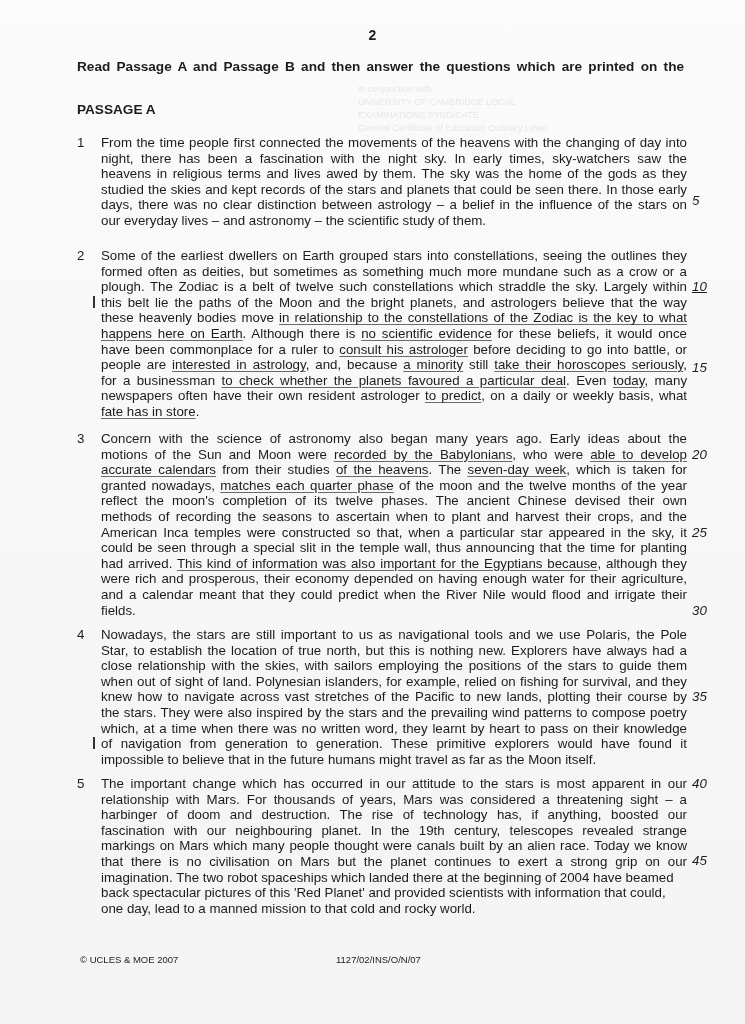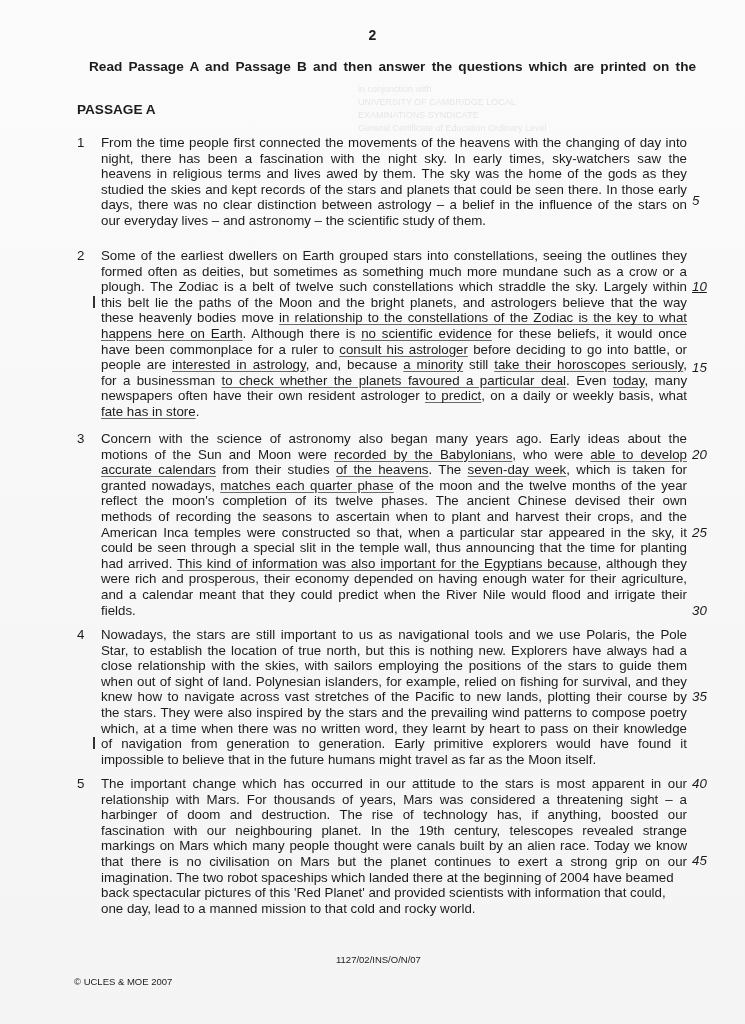--- a/index.html
+++ b/index.html
@@ -17,21 +17,21 @@
   .showthrough {
     position: absolute; left: 358px; top: 83px; width: 200px;
     color: #d6d6d6; font-size: 9px; line-height: 13px; opacity: 0.55;
   }
   .page-number {
     position: absolute; left: 0; width: 745px; top: 27px; text-align: center;
     font-weight: bold; font-size: 14px;
   }
   .instructions {
     position: absolute; left: 77px; width: 607px; top: 59px;
-    font-weight: bold; font-size: 13.6px; line-height: 16px; text-align: justify; margin-left: 12px;
+    font-weight: bold; font-size: 13.6px; line-height: 16px; text-align: justify;
   }
   .passage-title {
     position: absolute; left: 77px; top: 102px;
     font-weight: bold; font-size: 13.6px;
   }
   .para {
     position: absolute; left: 77px; width: 610px;
   }
   .para .num {
     position: absolute; left: 0; top: 0; font-size: 13.3px; line-height: 15.6px;
@@ -41,21 +41,21 @@
   }
   .line { display: block; white-space: nowrap; text-align: justify; text-align-last: justify; }
   .line.last { text-align-last: left; }
   .u { text-decoration: underline; text-decoration-color: #6a6a6a; text-underline-offset: 2px; }
   .lnum {
     position: absolute; left: 692px; font-style: italic; font-size: 13.3px;
   }
   .margin-mark {
     position: absolute; width: 1.5px; height: 12px; background: #333;
   }
-  .footer-left { position: absolute; left: 74px; top: 954px; font-size: 9.5px; margin-top: 22px; }
+  .footer-left { position: absolute; left: 80px; top: 954px; font-size: 9.5px; }
   .footer-center { position: absolute; left: 336px; top: 954px; font-size: 9.5px; }
 </style>
 </head>
 <body>
 
 <div class="page">
 
   <div class="showthrough">
     <div>in conjunction with</div>
     <div>UNIVERSITY OF CAMBRIDGE LOCAL EXAMINATIONS SYNDICATE</div>
@@ -120,21 +120,21 @@
   <div class="para" style="top:627px;">
     <span class="num">4</span>
     <div class="body">
       <span class="line">Nowadays, the stars are still important to us as navigational tools and we use Polaris, the Pole</span>
       <span class="line">Star, to establish the location of true north, but this is nothing new. Explorers have always had a</span>
       <span class="line">close relationship with the skies, with sailors employing the positions of the stars to guide them</span>
       <span class="line">when out of sight of land. Polynesian islanders, for example, relied on fishing for survival, and they</span>
       <span class="line">knew how to navigate across vast stretches of the Pacific to new lands, plotting their course by</span>
       <span class="line">the stars. They were also inspired by the stars and the prevailing wind patterns to compose poetry</span>
       <span class="line">which, at a time when there was no written word, they learnt by heart to pass on their knowledge</span>
-      <span class="line">of navigation from generation to generation. Early primitive explorers would have found it</span>
+      <span class="line">of navigation from generation to generation. These primitive explorers would have found it</span>
       <span class="line last">impossible to believe that in the future humans might travel as far as the Moon itself.</span>
     </div>
   </div>
 
   <div class="para" style="top:776px;">
     <span class="num">5</span>
     <div class="body">
       <span class="line">The important change which has occurred in our attitude to the stars is most apparent in our</span>
       <span class="line">relationship with Mars. For thousands of years, Mars was considered a threatening sight – a</span>
       <span class="line">harbinger of doom and destruction. The rise of technology has, if anything, boosted our</span>

